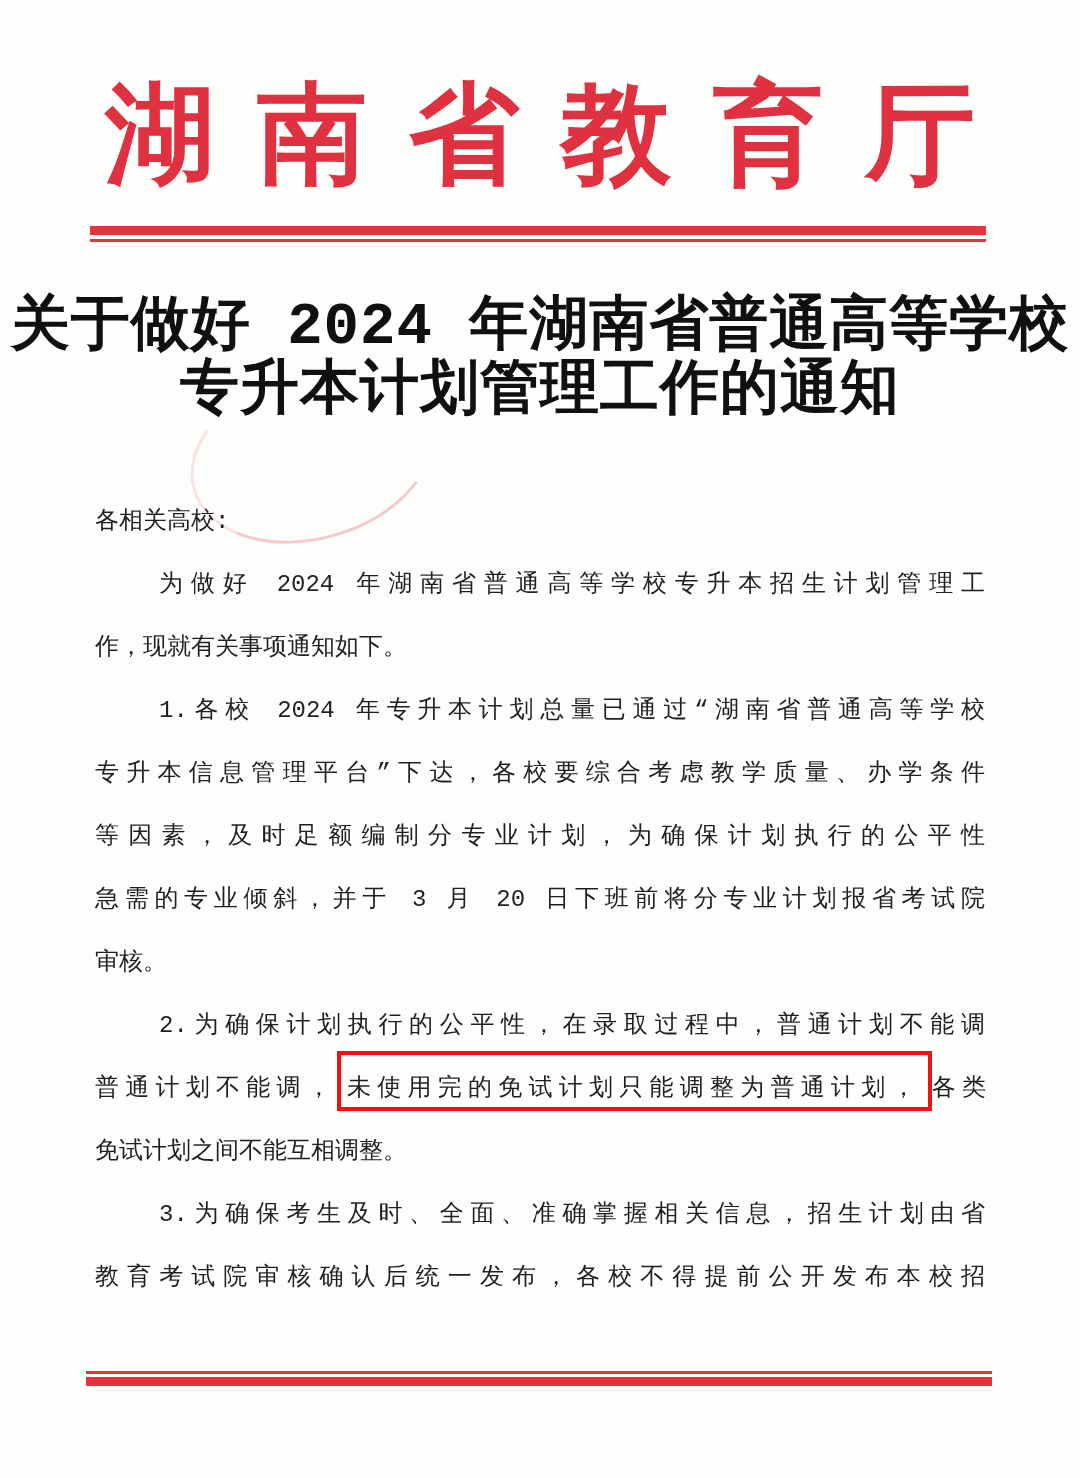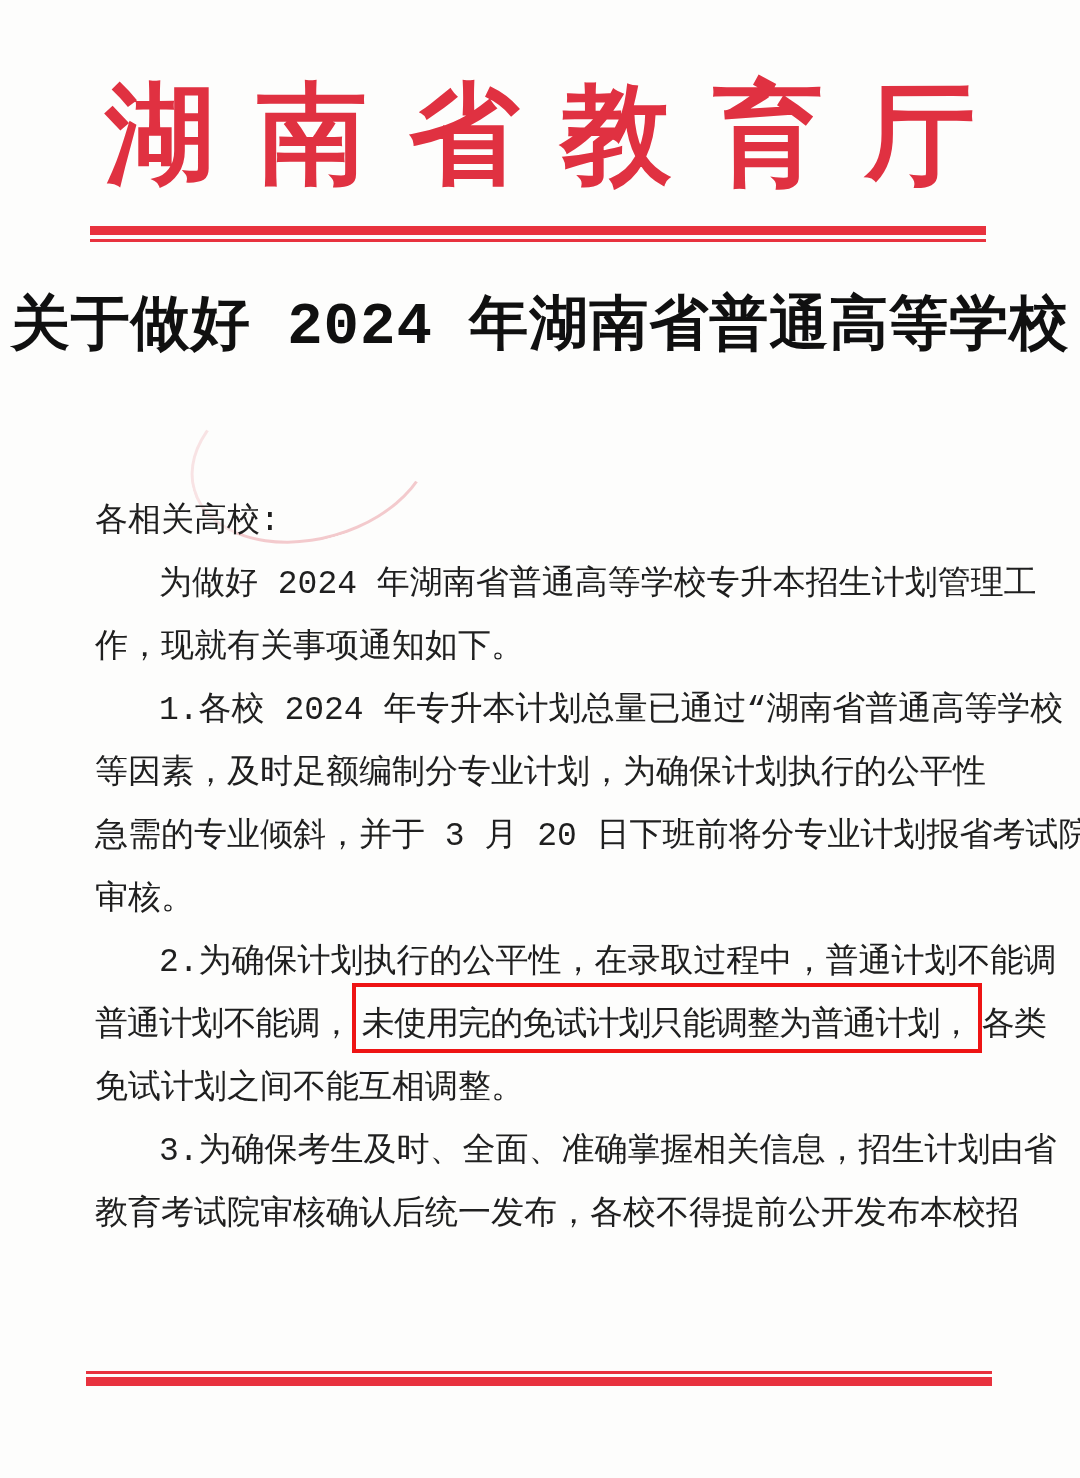--- a/index.html
+++ b/index.html
@@ -71,21 +71,21 @@
     border-radius: 50%;
     transform: rotate(-16deg);
     pointer-events: none;
   }
   
   .body-text {
     position: absolute;
     top: 490px;
     left: 95px;
     width: 890px;
-    font-size: 33px;
+    font-size: 24px;
     color: var(--body-text);
   }
   .line {
     height: 63px;
     line-height: 63px;
     white-space: nowrap;
     text-align: justify;
     text-align-last: left;
   }
   .line.just { text-align-last: justify; }
@@ -103,31 +103,33 @@
 
   <div class="agency">湖南省教育厅</div>
 
   <div class="rule rule-top">
     <div class="bar bar-a"></div>
     <div class="bar bar-b"></div>
   </div>
 
   <div class="doc-title">
     <div>关于做好 2024 年湖南省普通高等学校</div>
+    <div>专升本计划管理工作的通知</div>
   </div>
 
   <div class="seal-arc"></div>
 
   <div class="body-text">
     <div class="line">各相关高校:</div>
 
     <div class="line just indent">为做好 2024 年湖南省普通高等学校专升本招生计划管理工</div>
     <div class="line">作，现就有关事项通知如下。</div>
 
     <div class="line just indent">1.各校 2024 年专升本计划总量已通过“湖南省普通高等学校</div>
+    <div class="line just">专升本信息管理平台”下达，各校要综合考虑教学质量、办学条件</div>
     <div class="line just">等因素，及时足额编制分专业计划，为确保计划执行的公平性</div>
     <div class="line just">急需的专业倾斜，并于 3 月 20 日下班前将分专业计划报省考试院</div>
     <div class="line">审核。</div>
 
     <div class="line just indent">2.为确保计划执行的公平性，在录取过程中，普通计划不能调</div>
     <div class="line just tight">
       <span>普通计划不能调，</span><span class="redbox">未使用完的免试计划只能调整为普通计划，</span><span>各类</span>
     </div>
     <div class="line">免试计划之间不能互相调整。</div>
 

